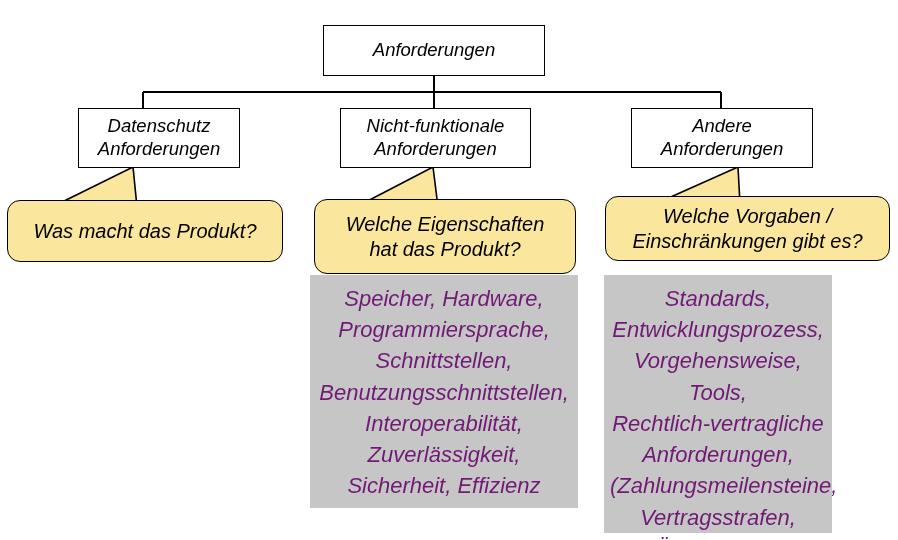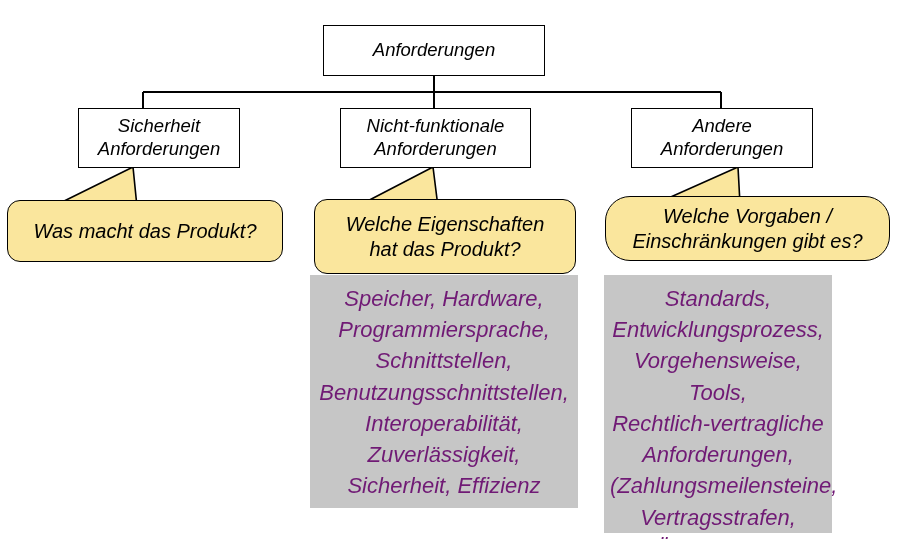--- a/index.html
+++ b/index.html
@@ -60,21 +60,21 @@
     align-items: center;
     justify-content: center;
     text-align: center;
     font-size: 20px;
     line-height: 1.22;
     white-space: pre-line;
     z-index: 4;
   }
   #callout-func  { left: 7px;   top: 200px; width: 276px; height: 62px; text-align: center; }
   #callout-nfunc { left: 314px; top: 199px; width: 262px; height: 75px; }
-  #callout-other { left: 605px; top: 196px; width: 285px; height: 65px; border-radius: 25px; }
+  #callout-other { left: 605px; top: 196px; width: 285px; height: 65px; }
 
   
   .tail-layer {
     position: absolute;
     left: 0; top: 0;
     width: 898px; height: 540px;
     z-index: 2;
   }
 
   
@@ -114,21 +114,21 @@
   <svg class="tail-layer" viewBox="0 0 898 540" xmlns="http://www.w3.org/2000/svg">
     <g fill="#FAE69D" stroke="#000000" stroke-width="1.6" stroke-linejoin="miter">
       <polygon points="133,167 52,207 137,207"></polygon>
       <polygon points="433,167 356,207 438,207"></polygon>
       <polygon points="738,167 655,204 740,204"></polygon>
     </g>
   </svg>
 
   <div class="node-box" id="node-root">Anforderungen</div>
 
-  <div class="node-box" id="node-func">Sicherheit
+  <div class="node-box" id="node-func">Datenschutz
 Anforderungen</div>
 
   <div class="node-box" id="node-nfunc">Nicht-funktionale
 Anforderungen</div>
 
   <div class="node-box" id="node-other">Andere
 Anforderungen</div>
 
   <div class="callout" id="callout-func">Was macht das Produkt?</div>
 

